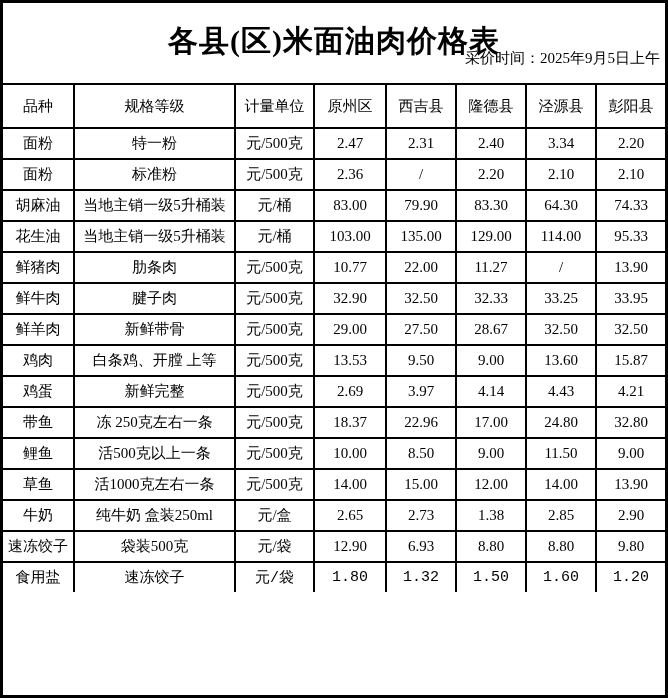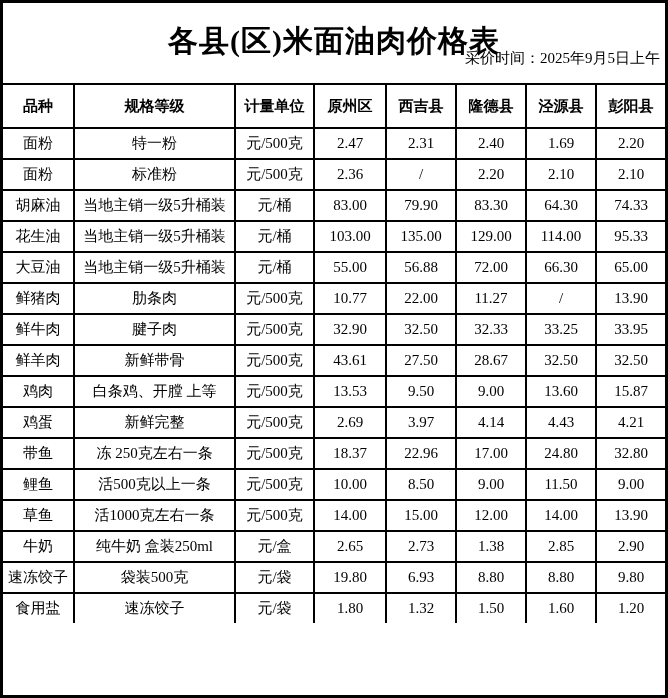--- a/index.html
+++ b/index.html
@@ -48,29 +48,28 @@
     text-align: center;
     vertical-align: middle;
     font-size: 15px;
     font-weight: 400;
     padding: 0 1px;
     overflow: hidden;
     white-space: nowrap;
   }
   table.price-table thead th {
     height: 42px;
-    font-weight: bold;
   }
   table.price-table tbody td {
     height: 29px;
   }
   
   table.price-table tr > *:first-child { border-left: none; }
   table.price-table tr > *:last-child  { border-right: none; }
-  table.price-table tbody tr:last-child td { border-bottom: none; }
+  table.price-table tbody tr:last-child td { border-bottom: none; font-family: Liberation Mono, monospace; }
 </style>
 </head>
 <body>
 
 <div class="sheet">
   <div class="title-block">
     <div class="doc-title">各县(区)米面油肉价格表</div>
     <div class="doc-subtitle">采价时间：2025年9月5日上午</div>
   </div>
   <table class="price-table">
@@ -97,21 +96,21 @@
         </tr>
     </thead>
     <tbody>
         <tr>
           <td>面粉</td>
           <td>特一粉</td>
           <td>元/500克</td>
           <td>2.47</td>
           <td>2.31</td>
           <td>2.40</td>
-          <td>1.69</td>
+          <td>3.34</td>
           <td>2.20</td>
         </tr>
         <tr>
           <td>面粉</td>
           <td>标准粉</td>
           <td>元/500克</td>
           <td>2.36</td>
           <td>/</td>
           <td>2.20</td>
           <td>2.10</td>
@@ -131,30 +130,20 @@
           <td>花生油</td>
           <td>当地主销一级5升桶装</td>
           <td>元/桶</td>
           <td>103.00</td>
           <td>135.00</td>
           <td>129.00</td>
           <td>114.00</td>
           <td>95.33</td>
         </tr>
         <tr>
-          <td>大豆油</td>
-          <td>当地主销一级5升桶装</td>
-          <td>元/桶</td>
-          <td>55.00</td>
-          <td>56.88</td>
-          <td>72.00</td>
-          <td>66.30</td>
-          <td>65.00</td>
-        </tr>
-        <tr>
           <td>鲜猪肉</td>
           <td>肋条肉</td>
           <td>元/500克</td>
           <td>10.77</td>
           <td>22.00</td>
           <td>11.27</td>
           <td>/</td>
           <td>13.90</td>
         </tr>
         <tr>
@@ -164,21 +153,21 @@
           <td>32.90</td>
           <td>32.50</td>
           <td>32.33</td>
           <td>33.25</td>
           <td>33.95</td>
         </tr>
         <tr>
           <td>鲜羊肉</td>
           <td>新鲜带骨</td>
           <td>元/500克</td>
-          <td>43.61</td>
+          <td>29.00</td>
           <td>27.50</td>
           <td>28.67</td>
           <td>32.50</td>
           <td>32.50</td>
         </tr>
         <tr>
           <td>鸡肉</td>
           <td>白条鸡、开膛 上等</td>
           <td>元/500克</td>
           <td>13.53</td>
@@ -234,21 +223,21 @@
           <td>2.65</td>
           <td>2.73</td>
           <td>1.38</td>
           <td>2.85</td>
           <td>2.90</td>
         </tr>
         <tr>
           <td>速冻饺子</td>
           <td>袋装500克</td>
           <td>元/袋</td>
-          <td>19.80</td>
+          <td>12.90</td>
           <td>6.93</td>
           <td>8.80</td>
           <td>8.80</td>
           <td>9.80</td>
         </tr>
         <tr>
           <td>食用盐</td>
           <td>速冻饺子</td>
           <td>元/袋</td>
           <td>1.80</td>

